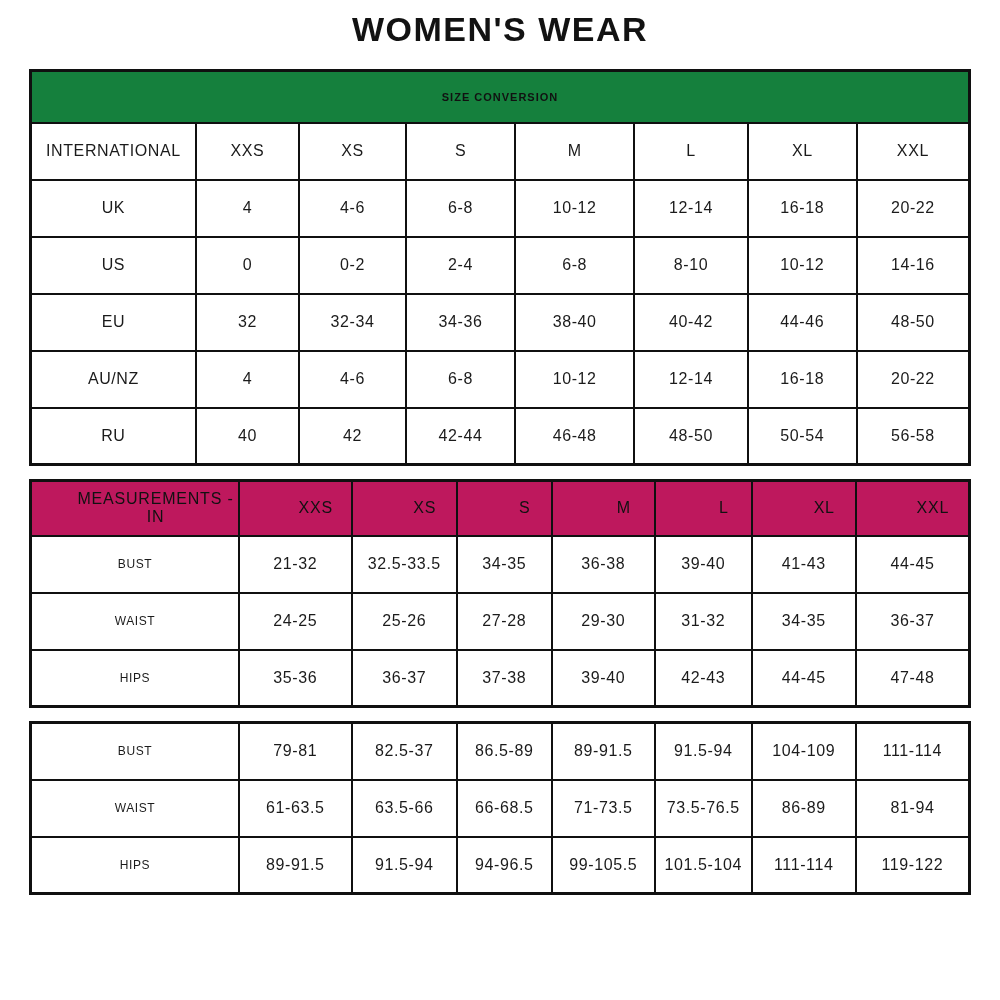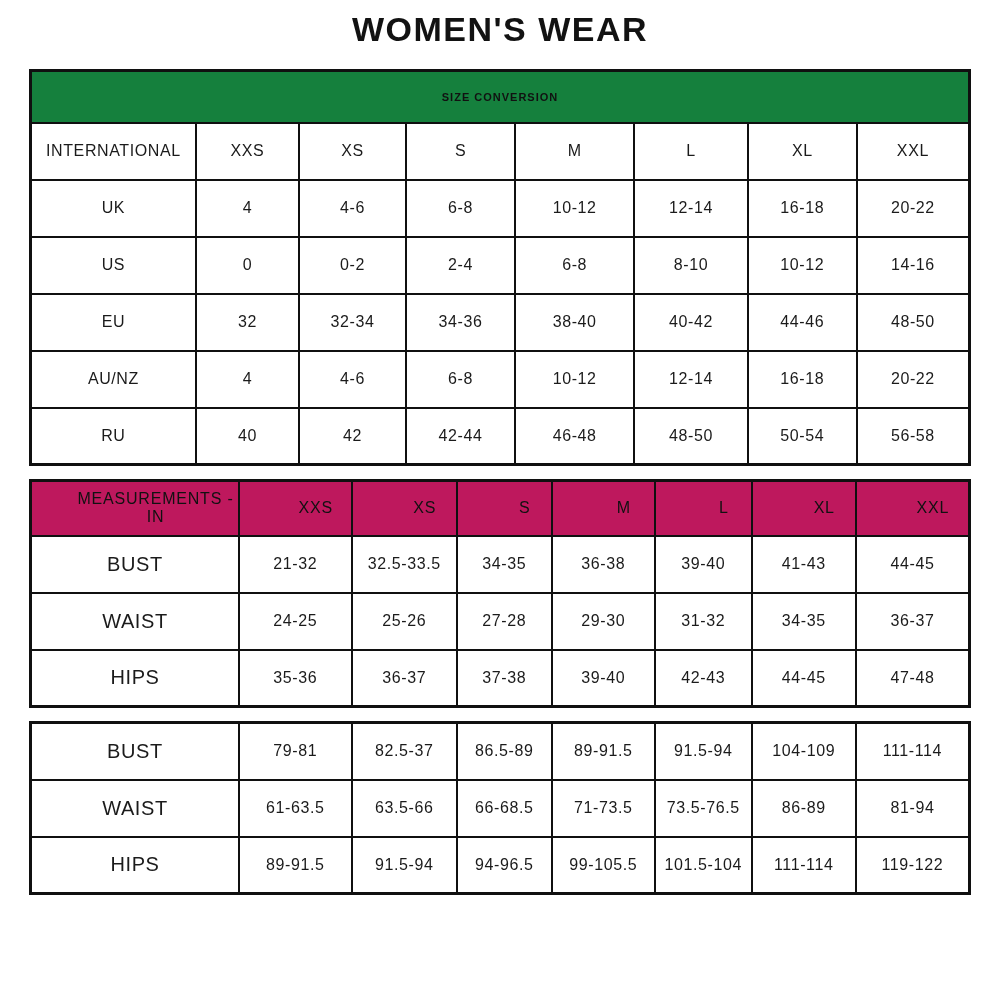--- a/index.html
+++ b/index.html
@@ -48,21 +48,21 @@
   .measure-table td { height: 57px; }
   .measure-table .head-cell {
     height: 55px;
     background: #be185d;
     font-weight: 400;
     font-size: 16px;
     letter-spacing: 0.8px;
     color: #111111;
     padding-left: 41px;
   }
-  .measure-table .row-label { font-size: 20px; font-weight: 400; }
+  .measure-table .row-label { font-size: 12px; font-weight: 400; }
   .measure-table .val-cell { font-size: 16px; }
 </style>
 </head>
 <body>
 
 <div class="page">
 
   <h1 class="page-title">WOMEN'S WEAR</h1>
 
   <table class="conv-table">

